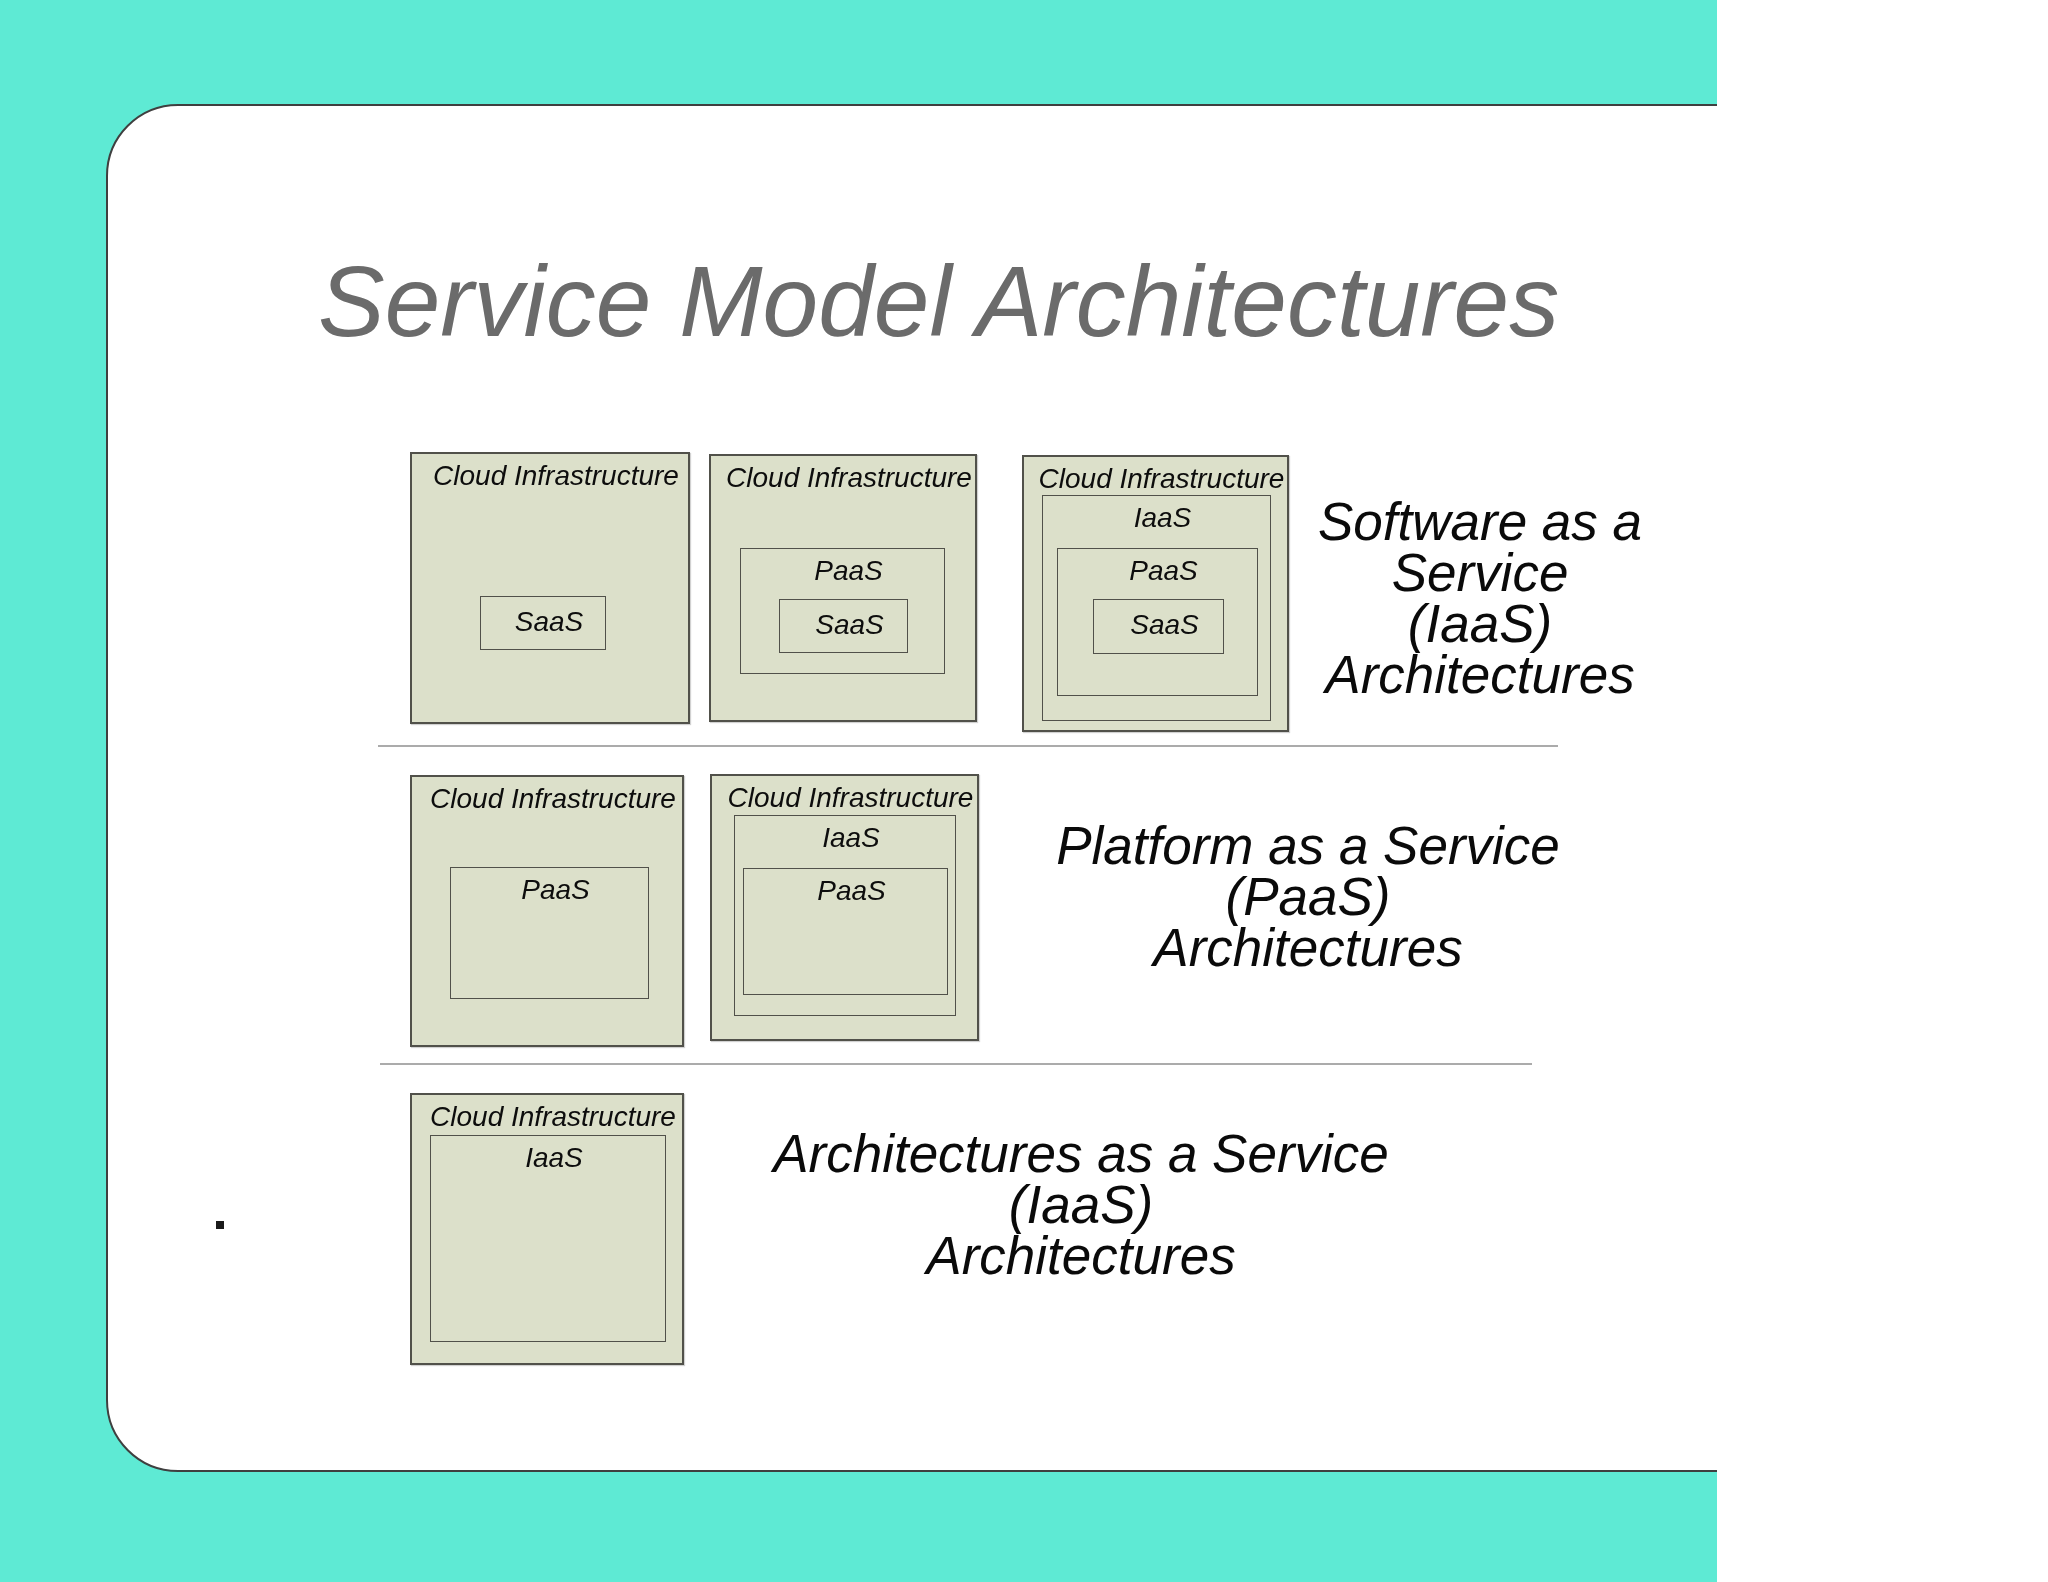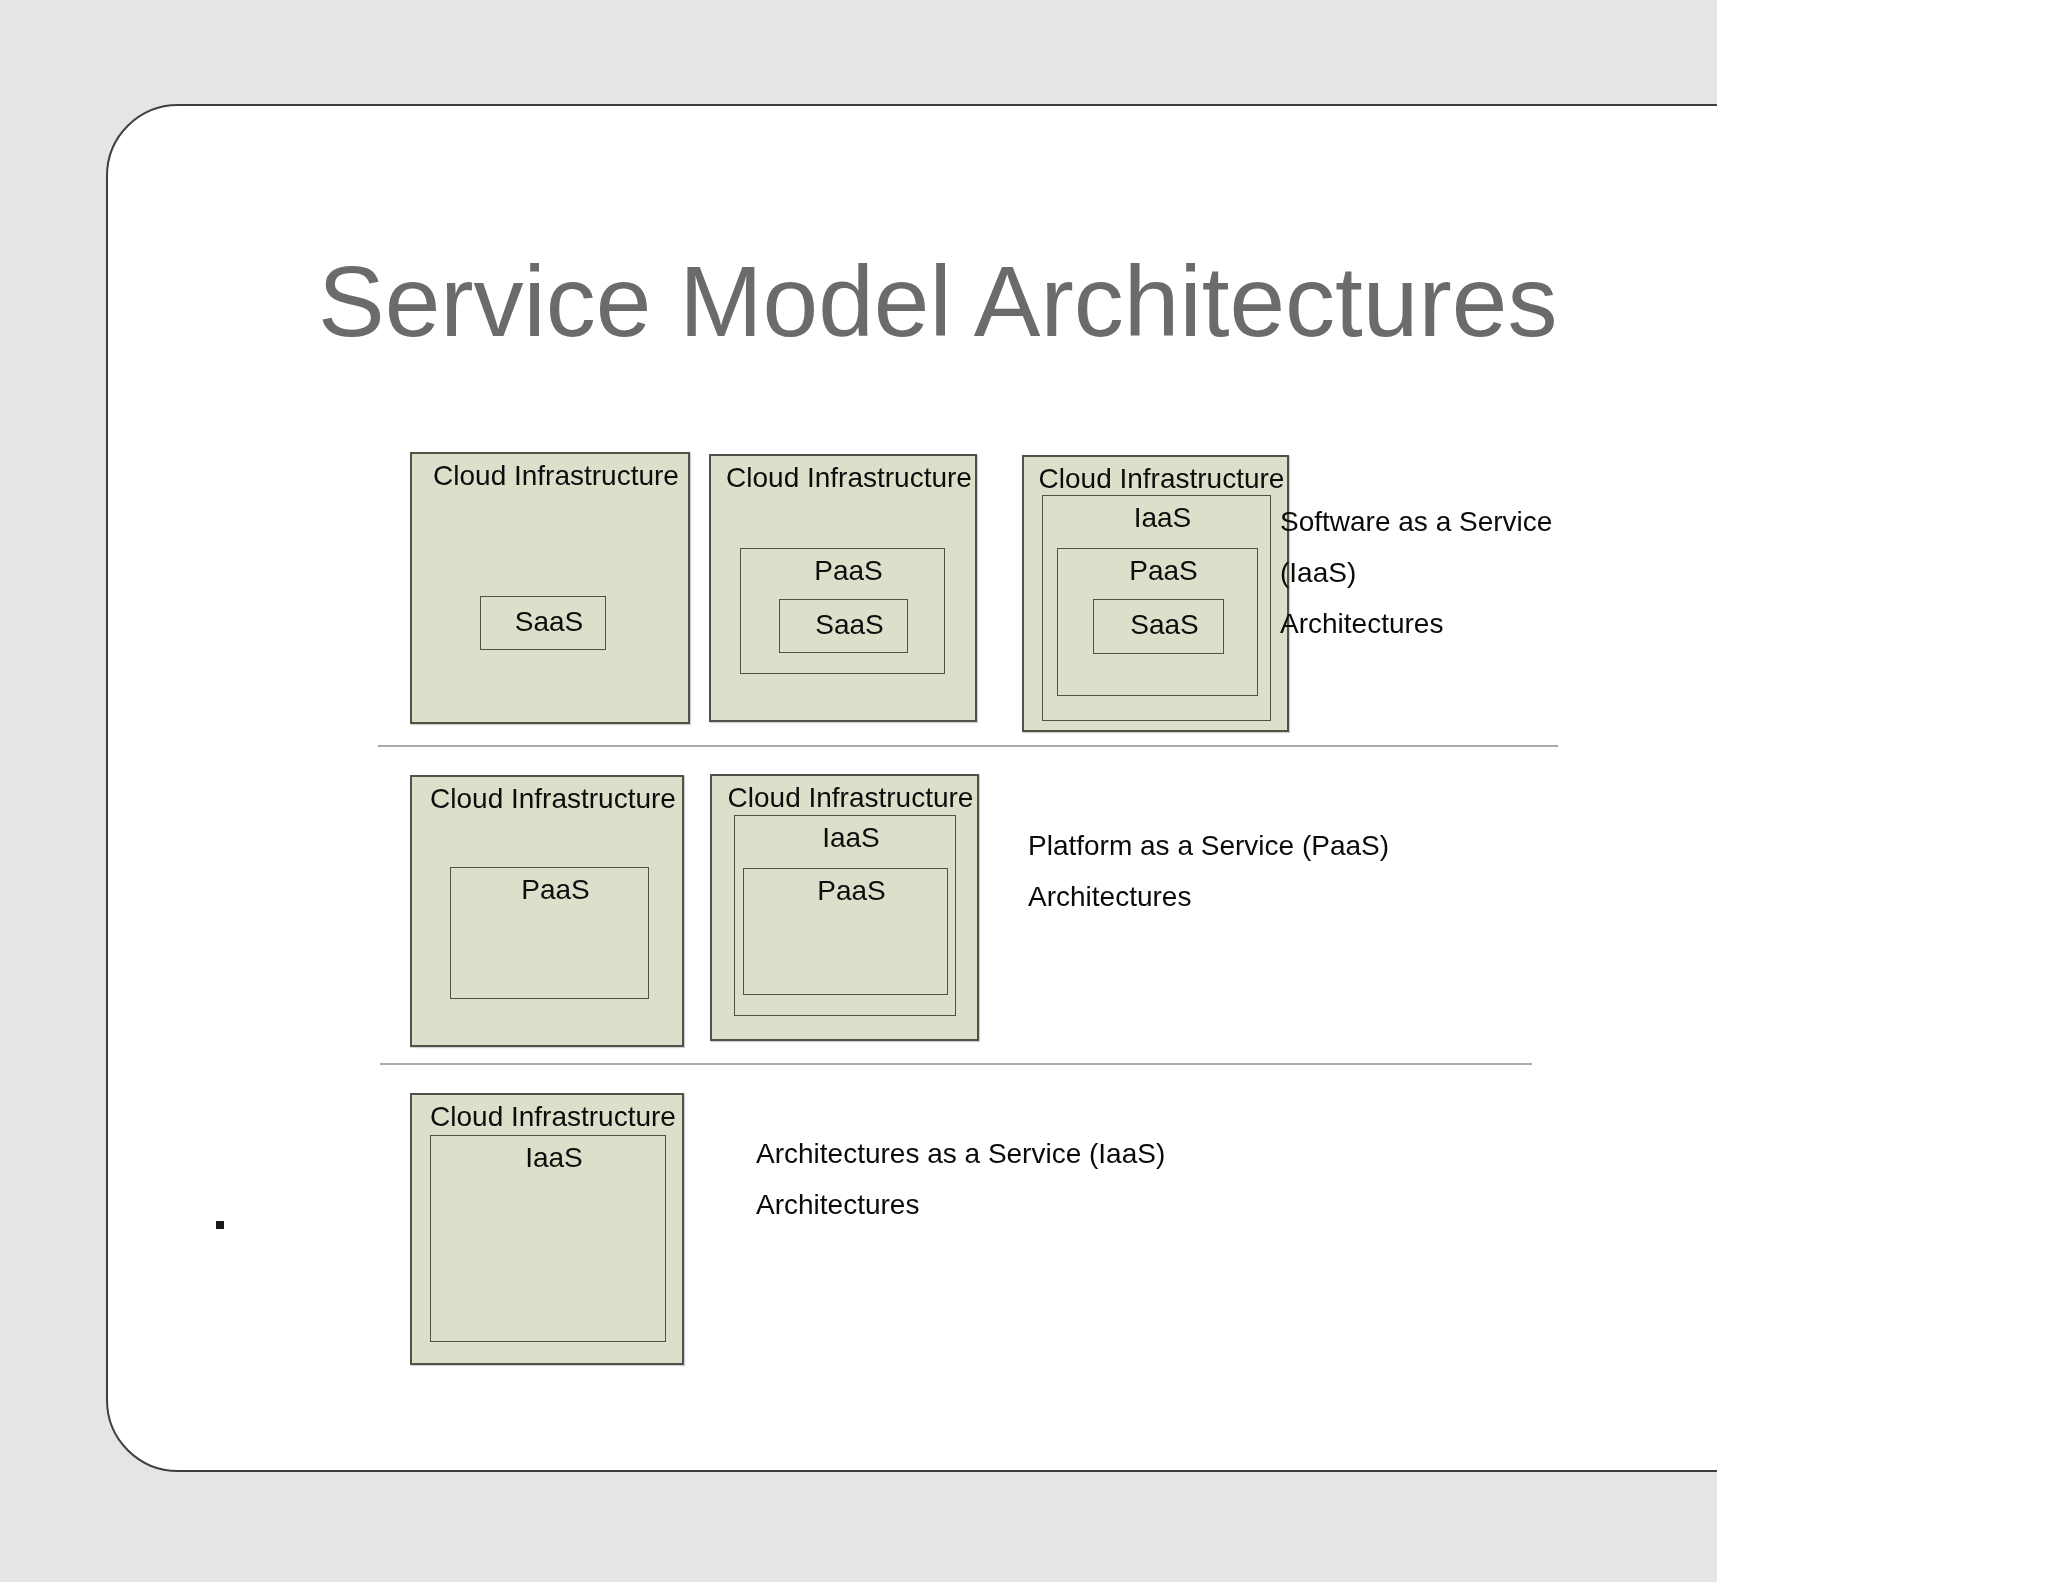--- a/index.html
+++ b/index.html
@@ -1,39 +1,39 @@
 <!DOCTYPE html>
 <html><head>
 <meta charset="utf-8">
 <style>
   html,body { margin:0; padding:0; background:#ffffff; }
   .canvas {
-    position:relative; width:1717px; height:1582px; background:#e5e5e5;
-    font-family:"Liberation Sans", sans-serif; overflow:hidden;
+    position:relative; width:1717px; height:1582px; background:#5eead4;
+    font-family:"Liberation Sans", sans-serif; overflow:hidden;font-style:italic;
   }
   .frame {
     position:absolute; left:106px; top:104px; width:1834px; height:1364px;
     border:2px solid #3f3f3f; border-radius:72px; background:#ffffff;
   }
   .title {
     position:absolute; left:318px; top:244px; margin:0;
     font-size:100px; font-weight:400; color:#6b6b6b; white-space:nowrap;
   }
   .cloudbox {
     position:absolute; background:#dce0ca; border:2px solid #51514a;
     box-shadow:1px 1px 1px rgba(0,0,0,0.18);
   }
   .innerbox { position:absolute; border:1.5px solid #51514a; }
   .boxlabel {
     text-align:center; font-size:28px; color:#0d0d0d;
     padding-top:6px; white-space:nowrap; line-height:1.15;margin-left:12px;
   }
   .vpad { padding-top:9px; }
   .caption {
-    position:absolute; font-size:28px; line-height:51px;
+    position:absolute; text-align:center; font-size:53px; line-height:51px;
     color:#0a0a0a;
   }
   .divider { position:absolute; height:2px; background:#ababab; }
   .dot { position:absolute; width:8px; height:8px; background:#1a1a1a; overflow:hidden; }
   .dot span { font-size:64px; line-height:4px; color:#1a1a1a; }
 </style>
 </head>
 <body>
 
 <div class="canvas">

